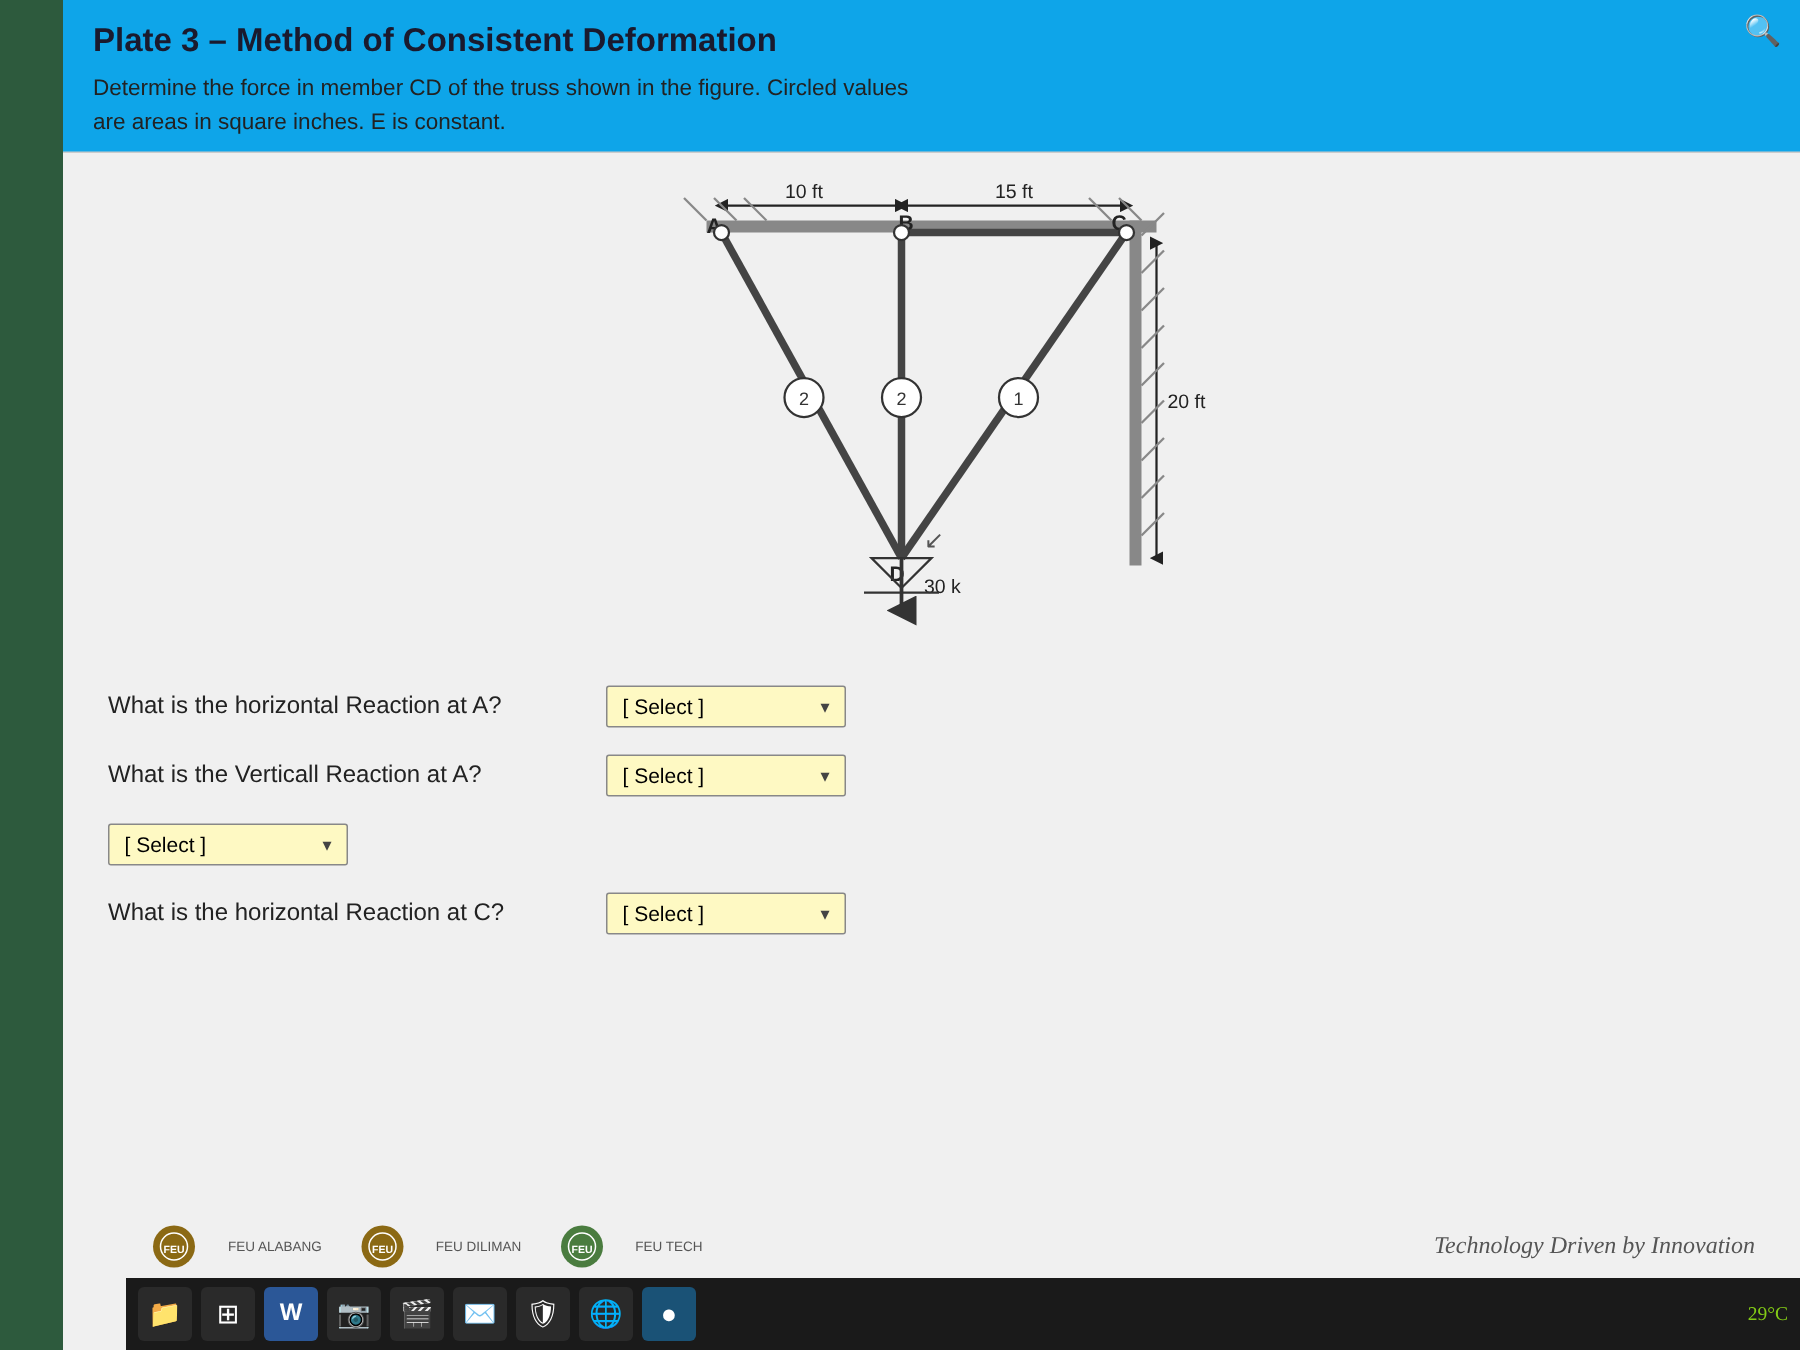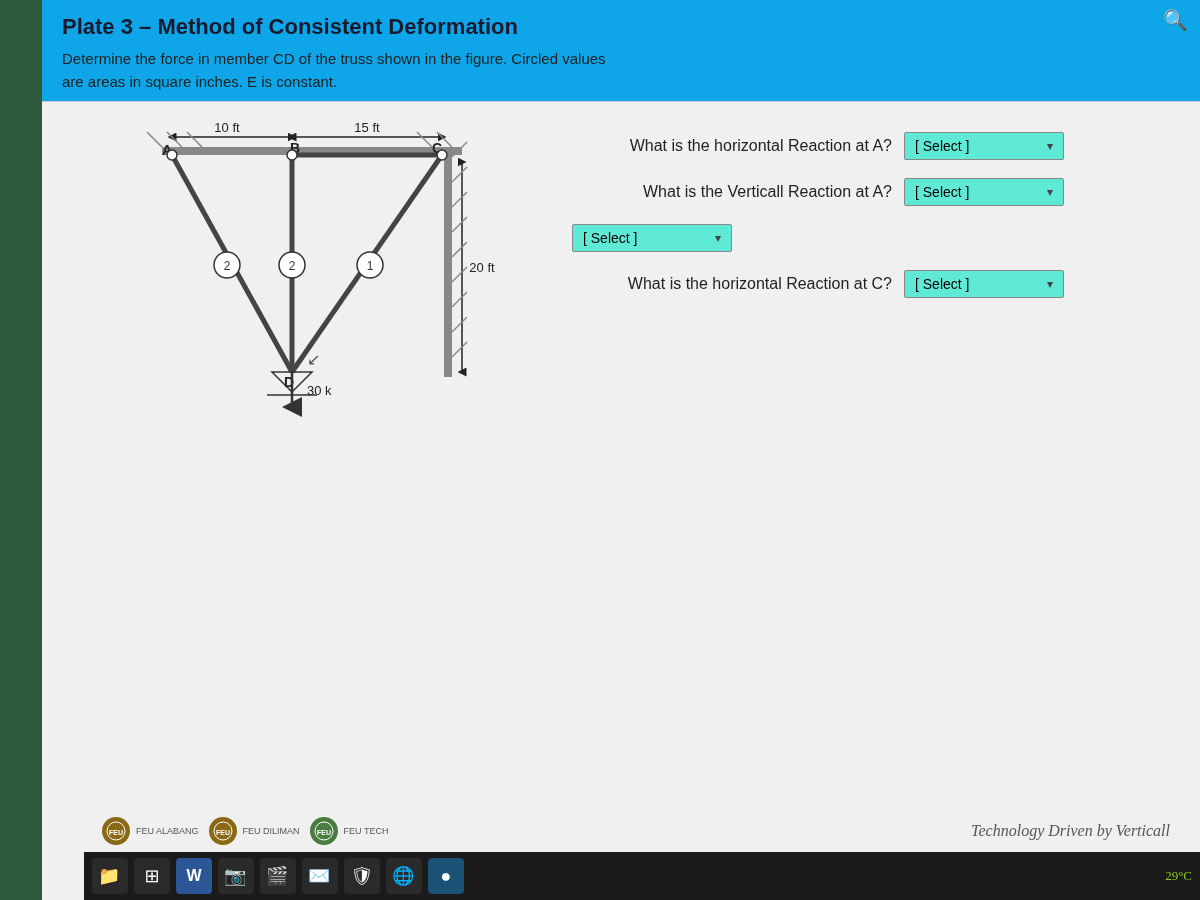--- a/index.html
+++ b/index.html
@@ -52,23 +52,22 @@
     .header p {
       font-size: 15px;
       color: #222;
       margin-top: 8px;
       line-height: 1.5;
     }
 
     
     .content-area {
       display: flex;
-      flex-direction: row;
+      flex-direction: column;
       padding: 10px 20px;
-      text-align: right;
     }
 
     
     .diagram-container {
       display: flex;
       justify-content: center;
       align-items: flex-start;
       margin-top: 5px;
       position: relative;
     }
@@ -95,21 +94,21 @@
     .qa-label {
       font-size: 16px;
       color: #222;
       min-width: 320px;
     }
 
     .qa-select {
       display: flex;
       align-items: center;
       border: 1px solid #888;
-      background: #5eead4;
+      background: #fef9c3;
       border-radius: 2px;
       padding: 5px 10px;
       font-size: 14px;
       cursor: pointer;
       min-width: 160px;
       justify-content: space-between;
       position: relative;
     }
 
     .qa-select .chevron {
@@ -322,21 +321,21 @@
           <span>[ Select ]</span>
           <span class="chevron">▾</span>
         </div>
       </div>
 
     </div>
 
   </div>
 
   <div class="logo-area">
-    <div style="display:flex; align-items:center; gap:6px;">
+    <div style="display:flex; align-items:center; gap:22px;">
       <div style="width:28px;height:28px;border-radius:50%;background:#8b6914;display:flex;align-items:center;justify-content:center;">
         <svg width="20" height="20" viewBox="0 0 20 20">
           <circle cx="10" cy="10" r="9" fill="#8b6914" stroke="white" stroke-width="1"></circle>
           <text x="10" y="14" text-anchor="middle" font-size="7" fill="white" font-weight="bold">FEU</text>
         </svg>
       </div>
       <span style="font-size:9px;color:#555;">FEU ALABANG</span>
       <div style="width:28px;height:28px;border-radius:50%;background:#8b6914;display:flex;align-items:center;justify-content:center;margin-left:4px;">
         <svg width="20" height="20" viewBox="0 0 20 20">
           <circle cx="10" cy="10" r="9" fill="#8b6914" stroke="white" stroke-width="1"></circle>
@@ -347,21 +346,21 @@
       <div style="width:28px;height:28px;border-radius:50%;background:#4a7c3f;display:flex;align-items:center;justify-content:center;margin-left:4px;">
         <svg width="20" height="20" viewBox="0 0 20 20">
           <circle cx="10" cy="10" r="9" fill="#4a7c3f" stroke="white" stroke-width="1"></circle>
           <text x="10" y="14" text-anchor="middle" font-size="7" fill="white" font-weight="bold">FEU</text>
         </svg>
       </div>
       <span style="font-size:9px;color:#555;">FEU TECH</span>
     </div>
   </div>
 
-  <div class="tagline">Technology Driven by Verticall</div>
+  <div class="tagline">Technology Driven by Innovation</div>
 
   <div class="taskbar">
     <div class="taskbar-icon">📁</div>
     <div class="taskbar-icon">⊞</div>
     <div class="taskbar-icon" style="background:#2b5797; color:white; font-weight:bold; font-size:16px;">W</div>
     <div class="taskbar-icon">📷</div>
     <div class="taskbar-icon">🎬</div>
     <div class="taskbar-icon">✉️</div>
     <div class="taskbar-icon">🛡</div>
     <div class="taskbar-icon">🌐</div>

